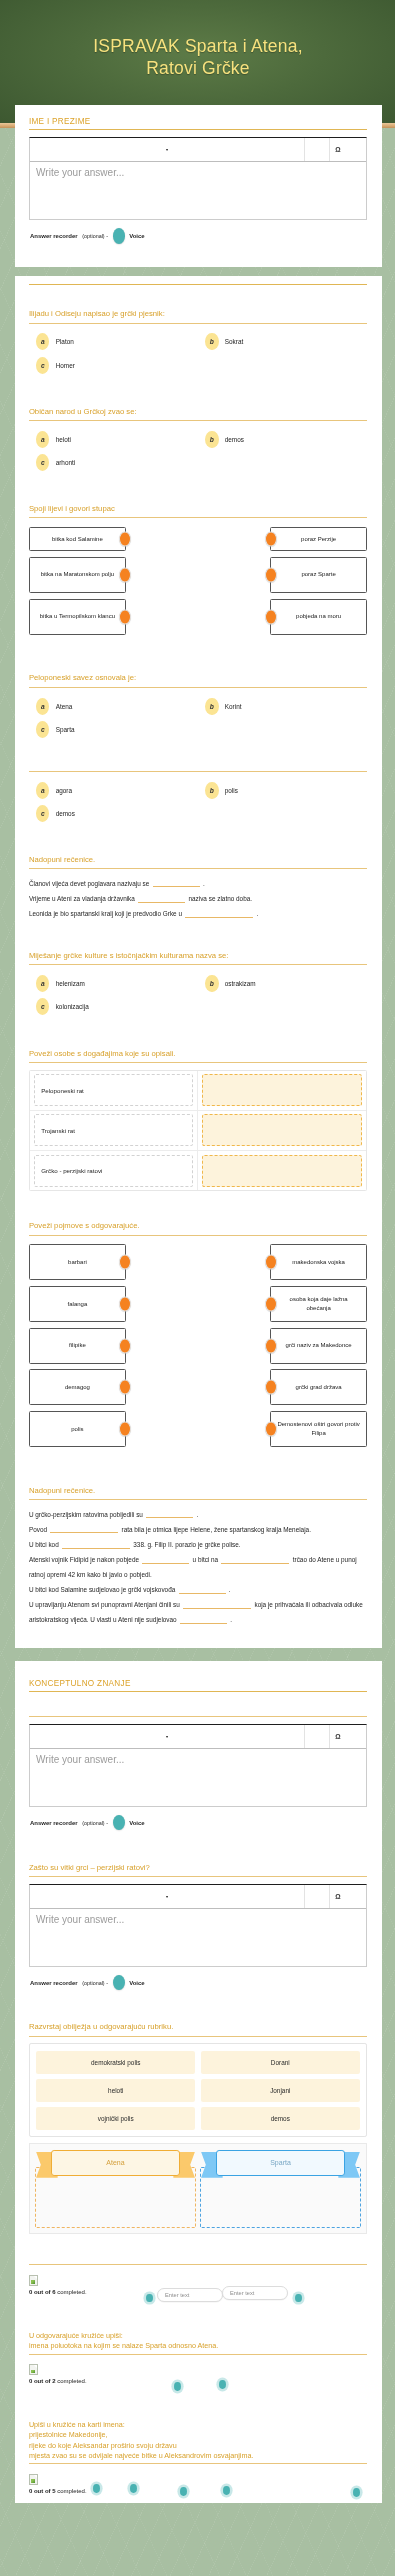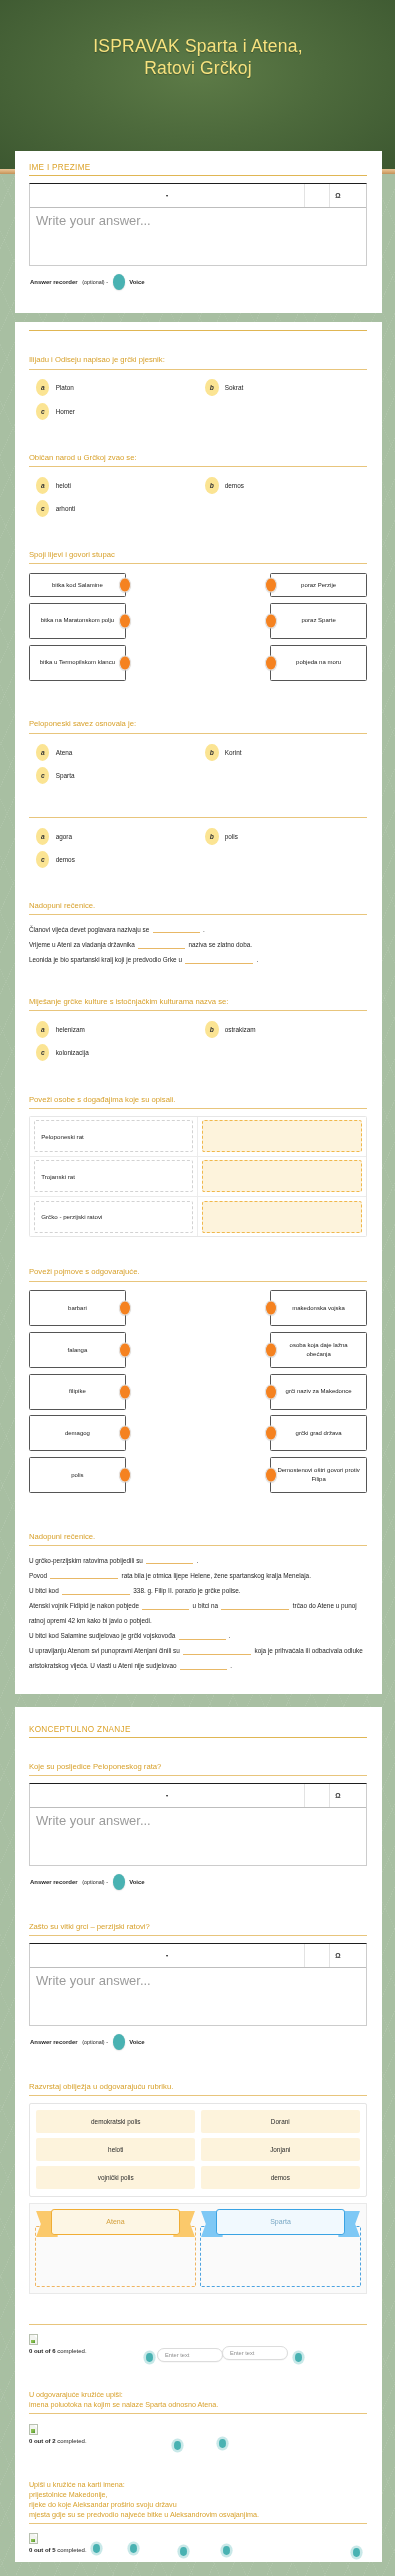--- a/index.html
+++ b/index.html
@@ -14,21 +14,21 @@
     min-height: 3708px;
     background:
       repeating-linear-gradient(115deg, rgba(255,255,255,.10) 0 0.5px, transparent 0.5px 17.5px),
       repeating-linear-gradient(-115deg, rgba(255,255,255,.07) 0 0.5px, transparent 0.5px 24px),
       #a8bfa2;
   }
 
   
   .hero {
     position: relative;
-    height: 174px;
+    height: 128px;
     background:
       radial-gradient(ellipse at 50% 42%, #5d7b47 0%, #4d6a3c 45%, #3c5730 100%);
     overflow: hidden;
   }
   .hero-title {
     position: absolute;
     left: 0; right: 0; top: 35px;
     text-align: center;
     color: #f7e27e;
     font-size: 17.5px;
@@ -76,21 +76,21 @@
   .editor-wrap { border: 0.5px solid #ccc; border-top: 1.5px solid #1e1e1e; }
   .editor-toolbar {
     display: flex; align-items: stretch;
     height: 24px; border-bottom: 0.5px solid #bdbdbd; background: #fff;
   }
   .tb-cell { display: flex; align-items: center; justify-content: center; font-size: 5.7px; color: #333; }
   .tb-cell.grow { flex: 1 1 auto; border-right: 0.5px solid #e3e3e3; }
   .tb-cell.sm { width: 25px; border-right: 0.5px solid #e3e3e3; }
   .tb-cell.om { width: 36px; font-size: 6.7px; font-weight: 700; justify-content: flex-start; padding-left: 5.2px; }
   .caret { font-size: 4.1px; color: #222; }
-  .editor-body { height: 57px; padding: 5.2px 6.2px; color: #9b9b9b; font-size: 13px; }
+  .editor-body { height: 57px; padding: 5.2px 6.2px; color: #9b9b9b; font-size: 10px; }
 
   .recorder-row {
     display: flex; align-items: center; gap: 4.6px;
     font-size: 6px; font-weight: 700; color: #1f1f1f;
     padding: 8.2px 0 2.1px 1px;
   }
   .recorder-row .opt { font-weight: 400; font-size: 5.4px; }
   .mic-pill {
     width: 12px; height: 15.5px; border-radius: 50%;
     background: #49b2b2; box-shadow: 0 0.5px 1.5px rgba(0,0,0,.18);
@@ -210,21 +210,21 @@
   .gap-sm { height: 8.2px; }
   .gap-md { height: 17.5px; }
   .gap-lg { height: 30px; }
 </style>
 </head>
 <body>
 
 <div class="hero">
   <div class="hero-title">
     <div>ISPRAVAK Sparta i Atena,</div>
-    <div>Ratovi Grčkoj</div>
+    <div>Ratovi Grčke</div>
   </div>
   <div class="hero-ledge"></div>
 </div>
 
 <div class="sheet first">
   <div class="inner">
     <div class="sec-title">IME I PREZIME</div>
     <div class="rule"></div>
 
     <div class="editor-wrap">
@@ -540,21 +540,20 @@
 
 <div style="height:13.4px"></div>
 
 <div class="sheet">
   <div class="inner">
     <div class="gap-md"></div>
     <div class="sec-title">KONCEPTULNO ZNANJE</div>
     <div class="rule"></div>
     <div class="gap-md"></div>
 
-    <div class="q-title">Koje su posljedice Peloponeskog rata?</div>
     <div class="rule thin"></div>
     <div class="editor-wrap">
       <div class="editor-toolbar">
         <div class="tb-cell grow">
           <span class="caret">▾</span>
         </div>
         <div class="tb-cell sm"></div>
         <div class="tb-cell om">Ω</div>
       </div>
       <div class="editor-body">Write your answer...</div>
@@ -646,21 +645,21 @@
       </div>
       <span class="dot" style="left:145px; top:20.6px;"></span>
       <span class="dot" style="left:190px; top:18.5px;"></span>
     </div>
     <div class="gap-lg"></div>
 
     <div class="q-title small">
       <div>Upiši u kružiće na karti imena:</div>
       <div>prijestolnice Makedonije,</div>
       <div>rijeke do koje Aleksandar proširio svoju državu</div>
-      <div>mjesta gdje su se predvodio najveće bitke u Aleksandrovim osvajanjima.</div>
+      <div>mjesta zvao su se odvijale najveće bitke u Aleksandrovim osvajanjima.</div>
     </div>
     <div class="rule thin"></div>
     <div class="hotspot-block">
       <span class="img-ph"></span>
       <div class="completed">
         <b>0 out of 5</b>
         <span>completed.</span>
       </div>
       <span class="dot" style="left:64px; top:13.4px;"></span>
       <span class="dot" style="left:101px; top:13.4px;"></span>

